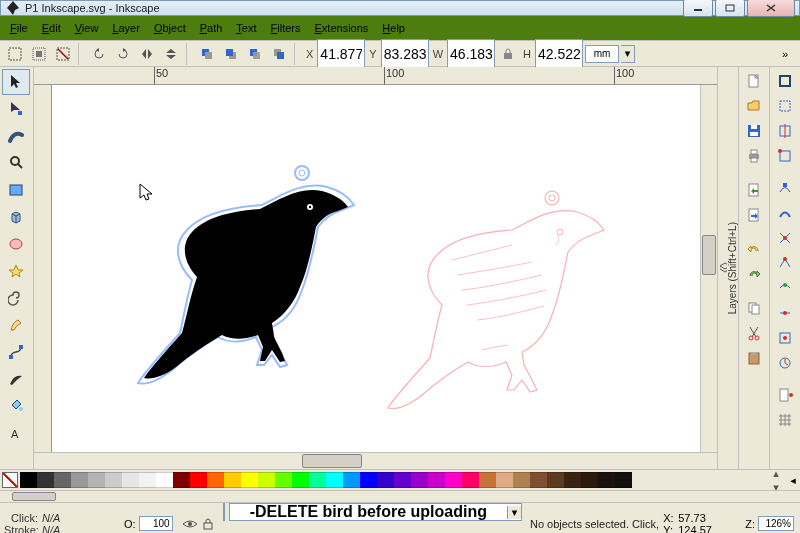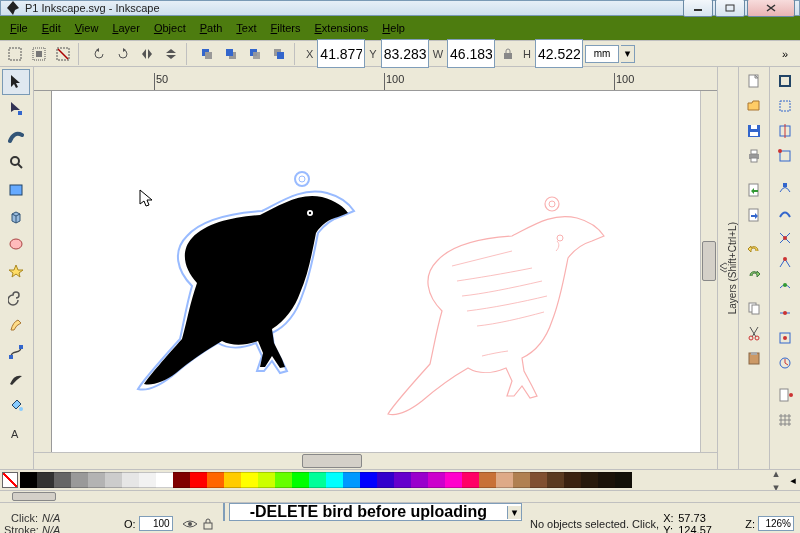--- a/index.html
+++ b/index.html
@@ -28,21 +28,21 @@
 .unitsel { width:34px; height:18px; border:1px solid #7f9db9; background:#fff; font-size:10px; display:flex; align-items:center; justify-content:center; }
 .unitdrop { width:14px; height:18px; border:1px solid #7f9db9; border-left:none; background:#ece9d8; display:flex; align-items:center; justify-content:center;}
 .tover { margin-left:auto; }
 
 
 .mainarea { display:flex; height:402px; background:#ece9d8; }
 .toolbox { width:34px; background:#ece9d8; border-right:1px solid #c0c0c0; display:flex; flex-direction:column; padding:2px; gap:1px; }
 .toolbox .tbtn { width:28px; height:26px; position:relative;}
 .toolbox .tbtn.active { background:#e0e8f0; border:1px solid #7a9ab5; }
 
-.canvaswrap { flex:1; display:flex; flex-direction:column; background:#fff; position:relative;margin-top:6px;}
+.canvaswrap { flex:1; display:flex; flex-direction:column; background:#fff; position:relative;}
 .ruler-h { height:18px; background:#ece9d8; border-bottom:1px solid #999; position:relative; font-size:9px; color:#333; overflow:hidden;}
 .ruler-h .tick { position:absolute; top:0; height:100%; border-left:1px solid #666; padding-left:1px;}
 .ruler-v { width:18px; background:#ece9d8; border-right:1px solid #999; position:relative;}
 .canvasrow { flex:1; display:flex; }
 .canvas { flex:1; background:#fff; position:relative; overflow:hidden;}
 .vscroll { width:17px; background:#ece9d8; border-left:1px solid #c0c0c0; position:relative;}
 .vthumb { position:absolute; left:1px; right:1px; background:#d4d0c8; border:1px solid #888; border-radius:2px;}
 .hscrollrow { height:17px; display:flex; background:#ece9d8; border-top:1px solid #c0c0c0;}
 .hscroll { flex:1; position:relative; margin-left:18px;}
 .hthumb { position:absolute; top:1px; bottom:1px; background:#d4d0c8; border:1px solid #888; border-radius:2px;}

